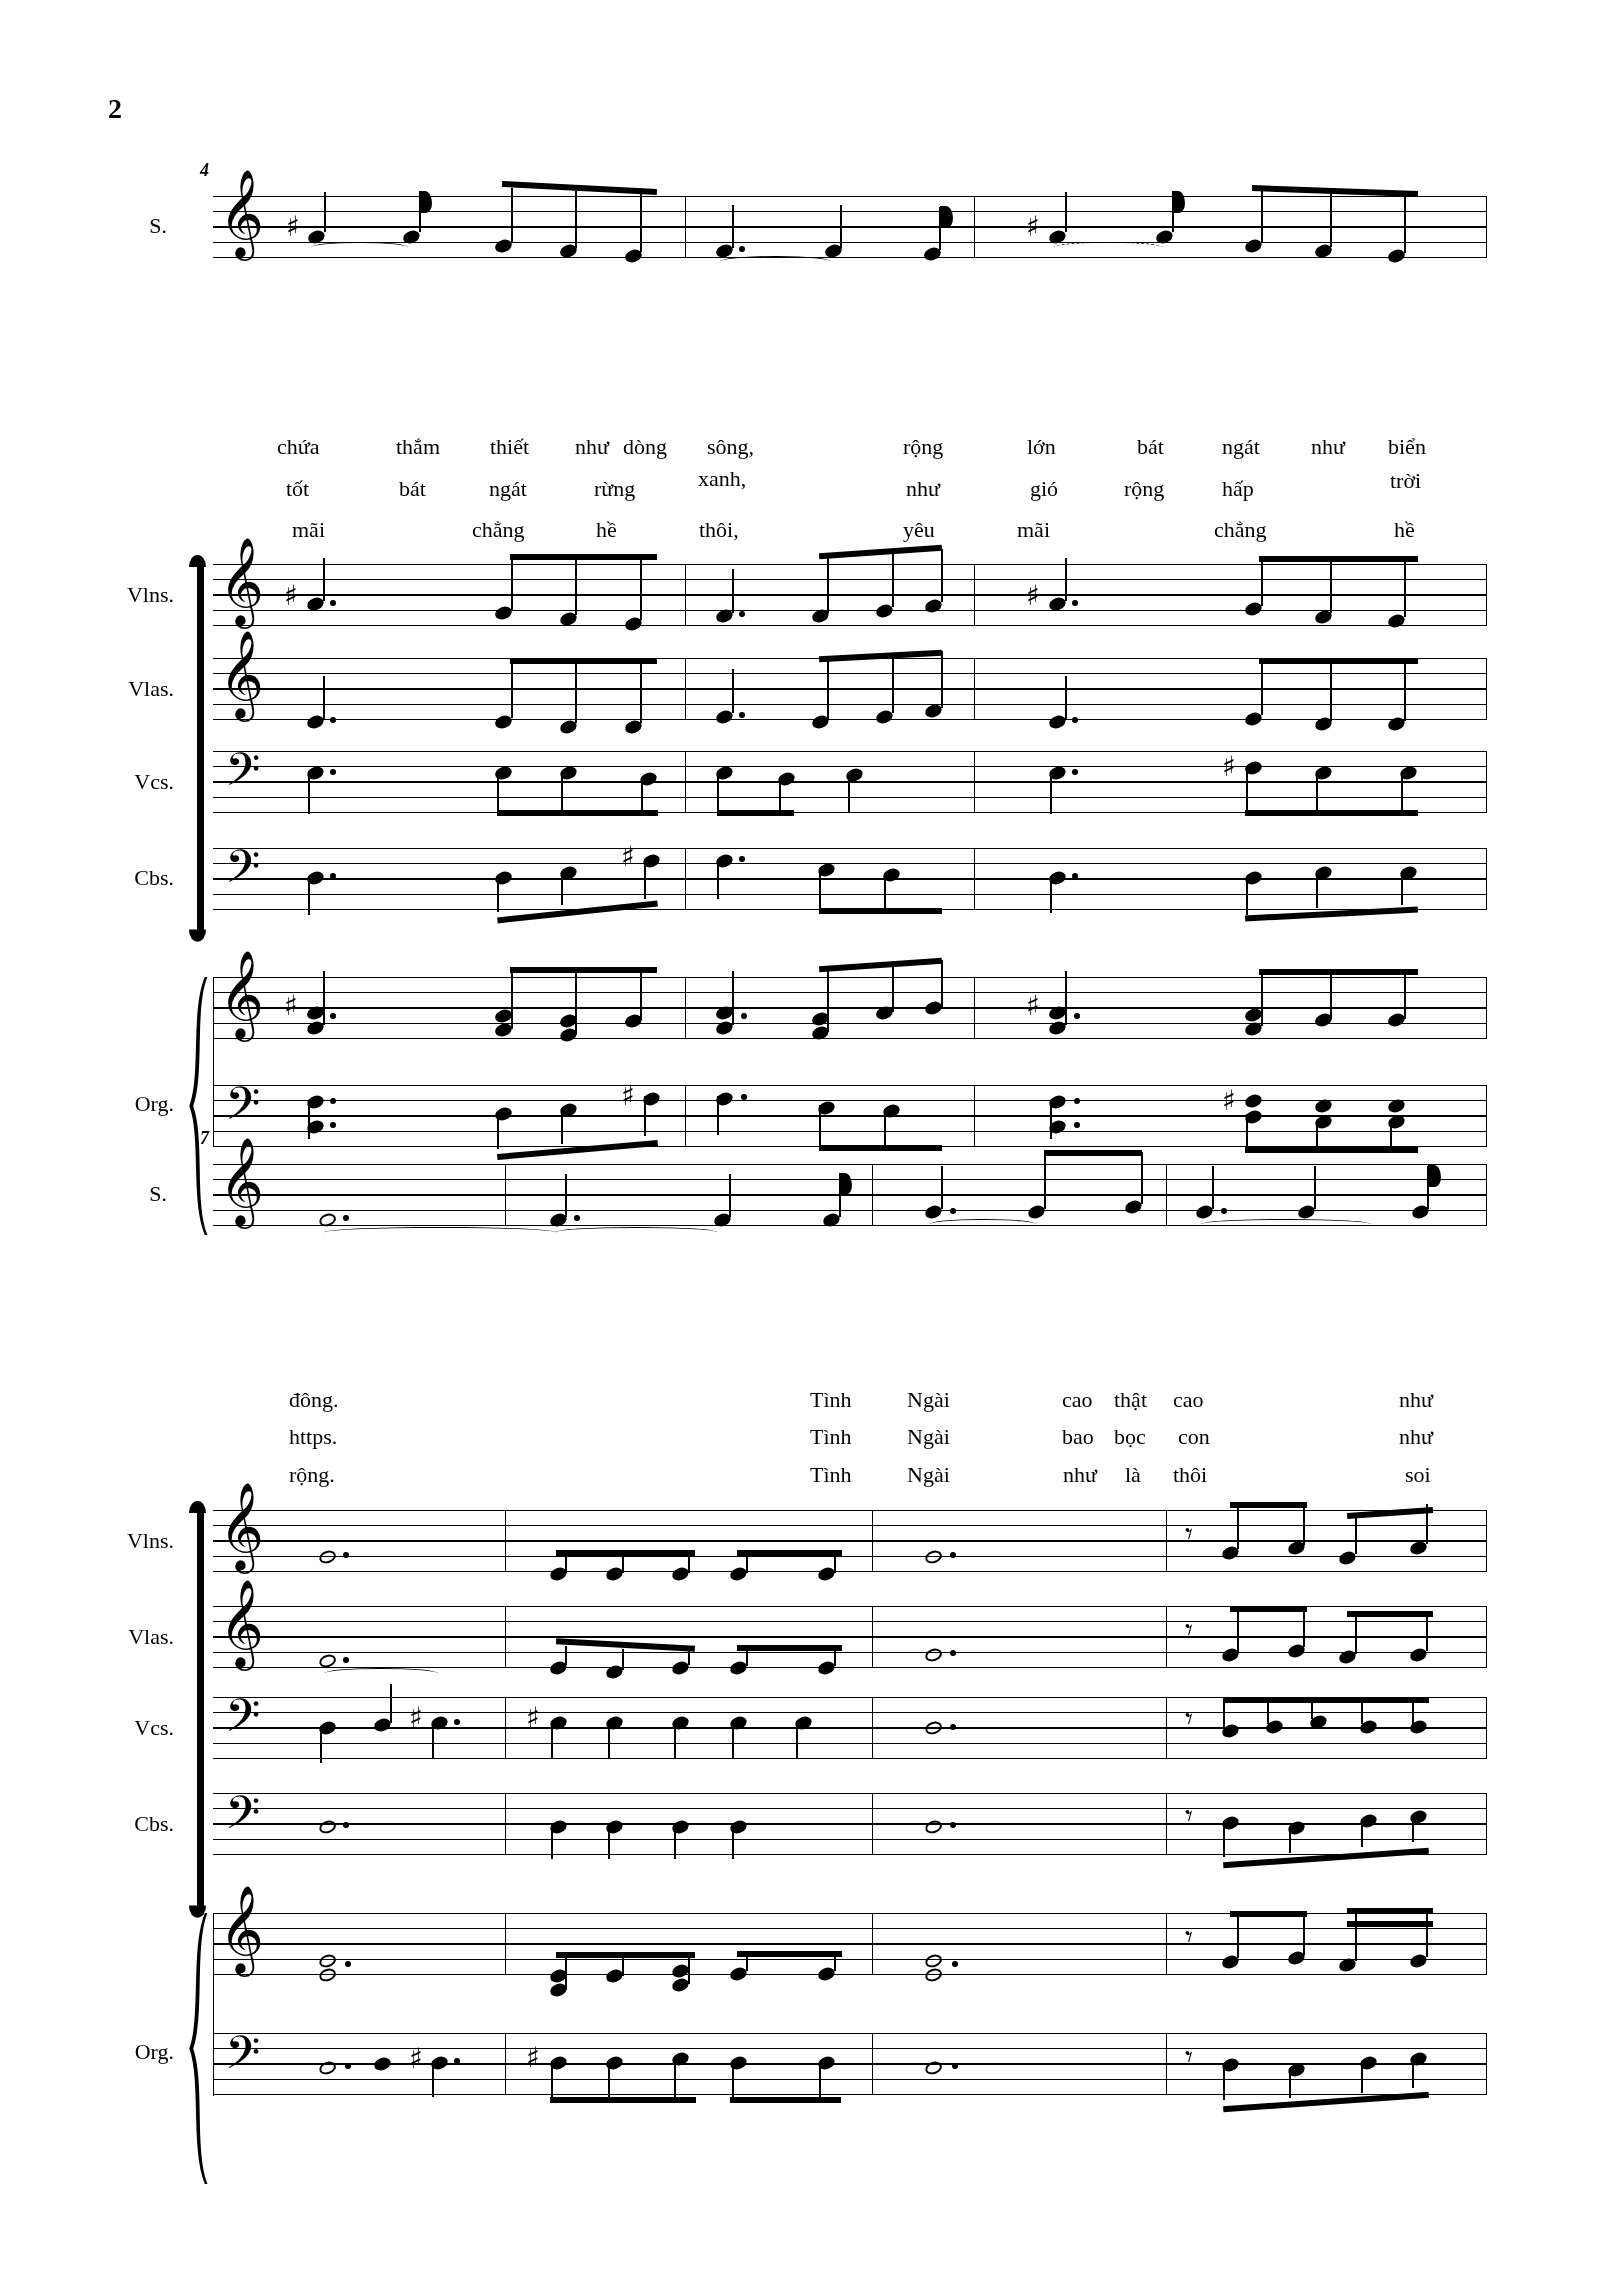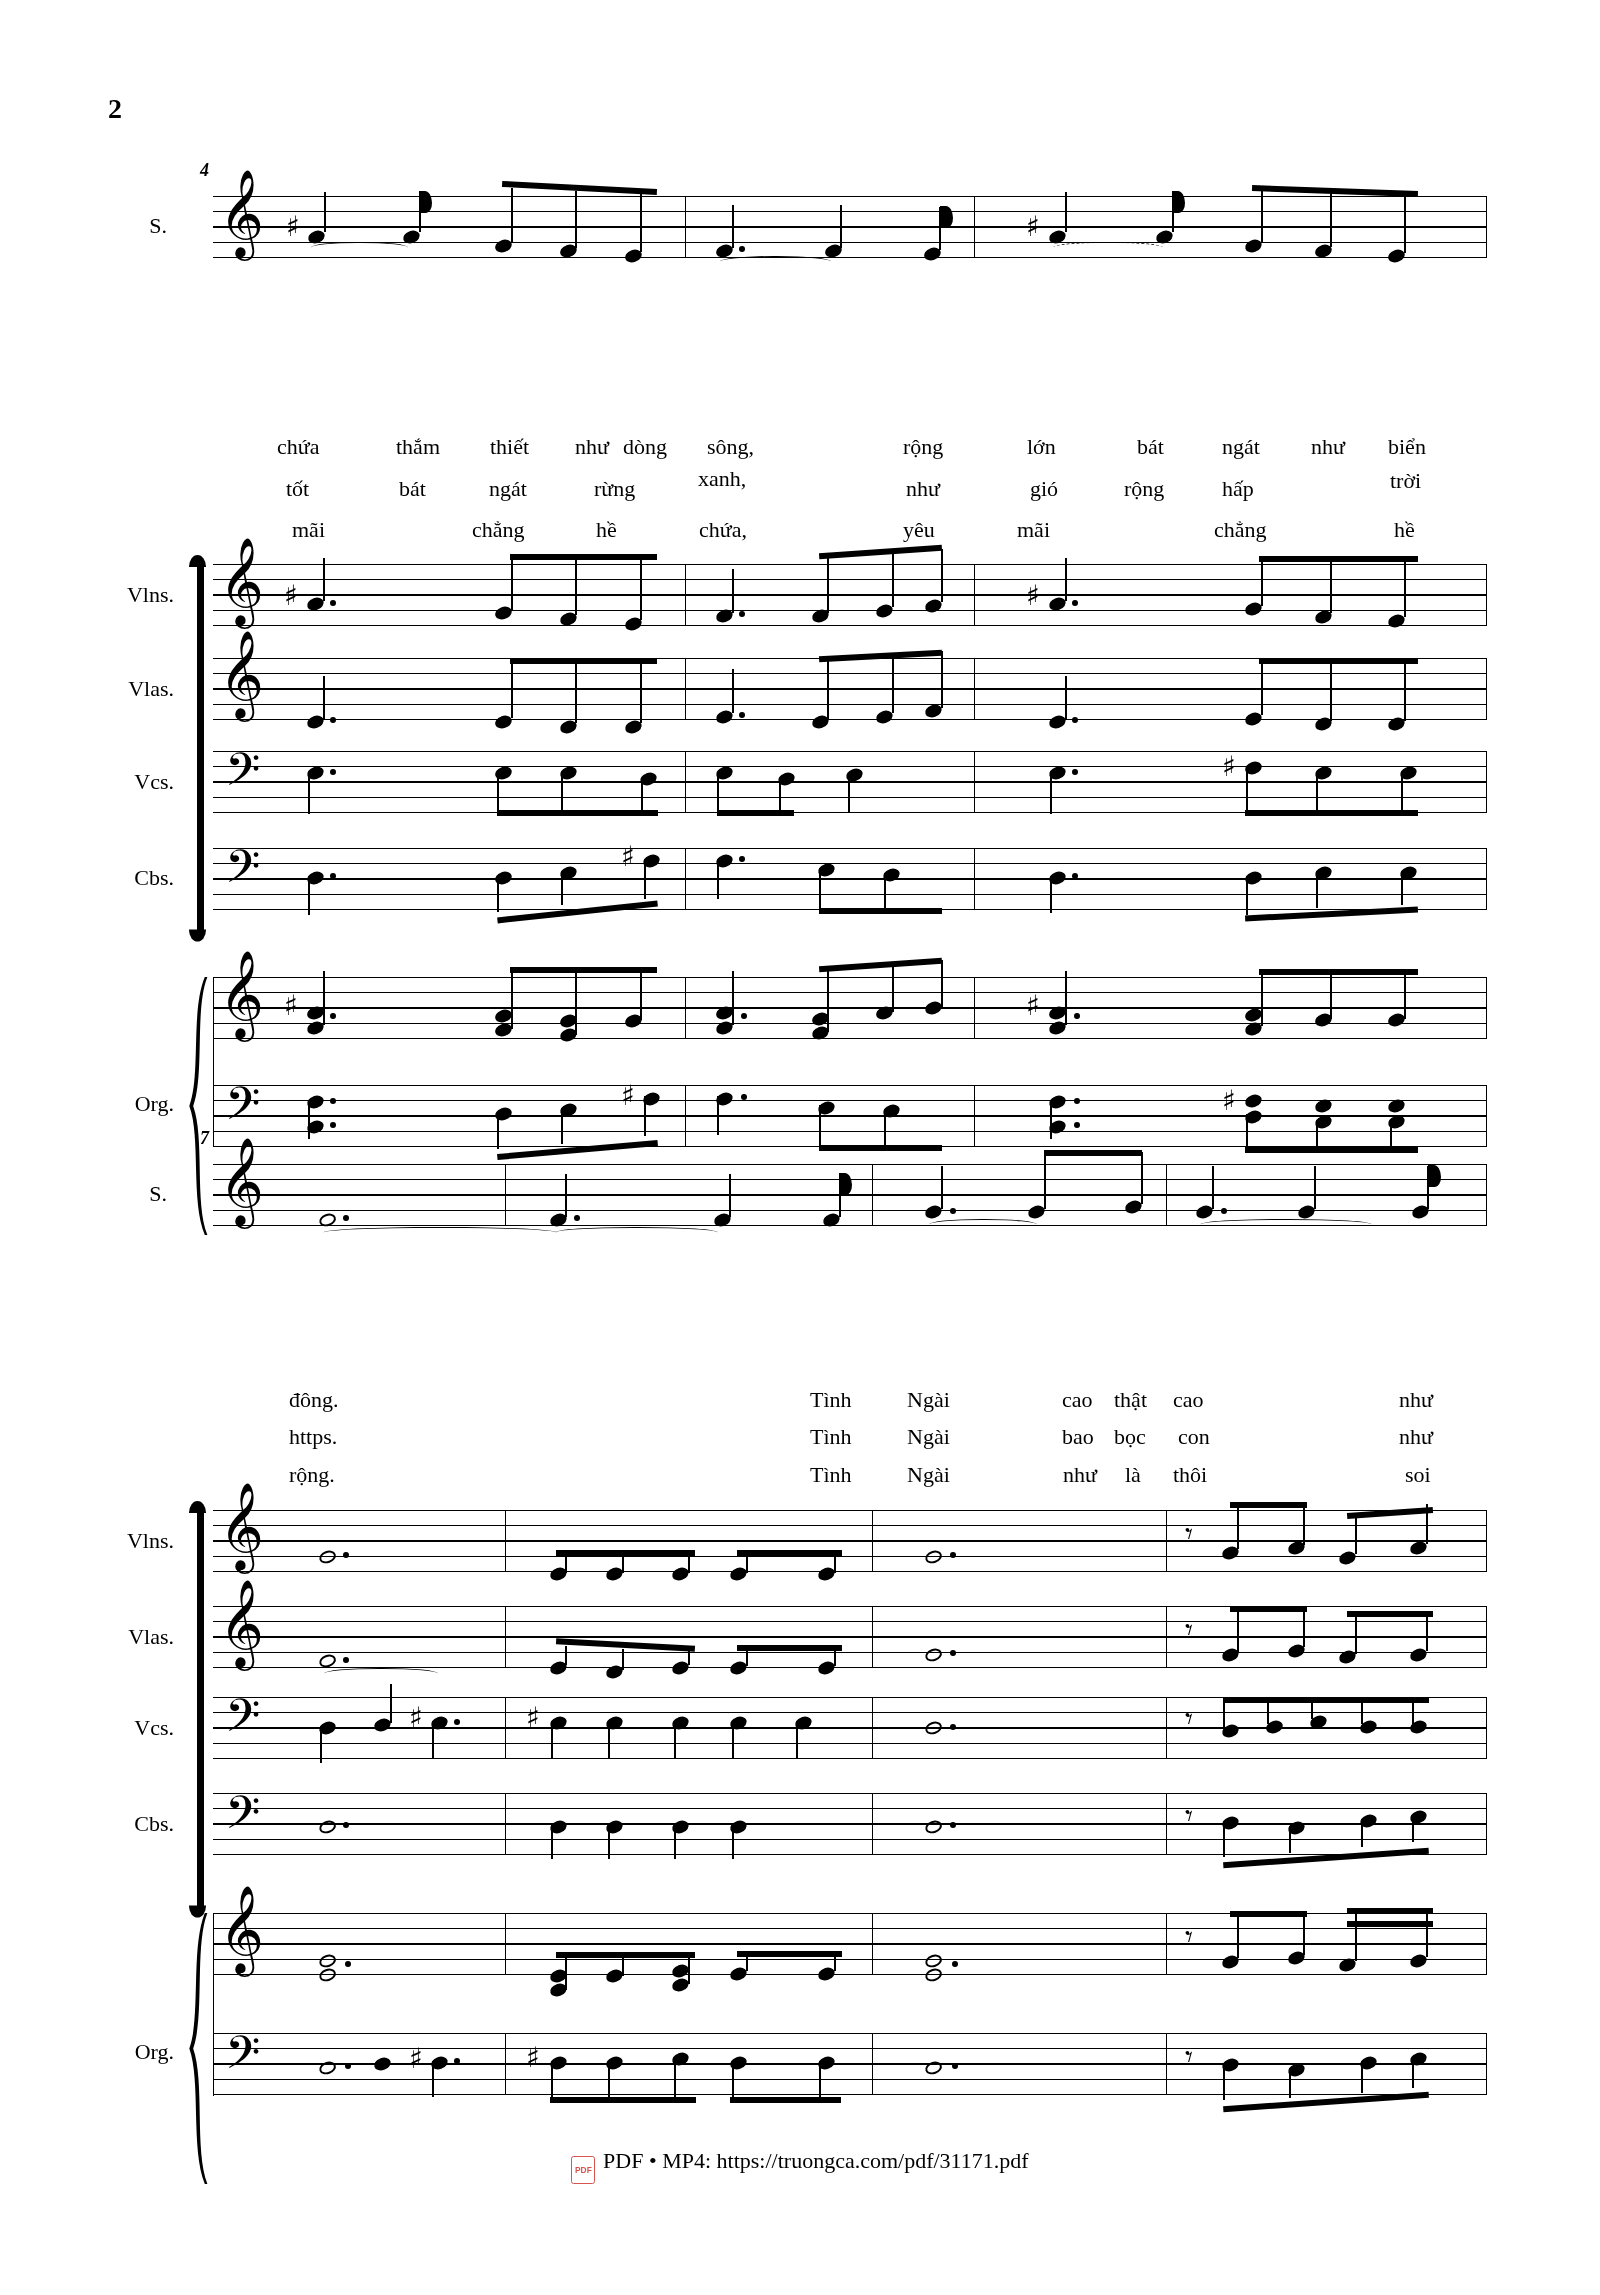--- a/index.html
+++ b/index.html
@@ -279,21 +279,21 @@
     <div class="lyric" style="left:698px; top:318px;">xanh,</div>
     <div class="lyric" style="left:906px; top:328px;">như</div>
     <div class="lyric" style="left:1030px; top:328px;">gió</div>
     <div class="lyric" style="left:1124px; top:328px;">rộng</div>
     <div class="lyric" style="left:1222px; top:328px;">hấp</div>
     <div class="lyric" style="left:1390px; top:320px;">trời</div>
 
     <div class="lyric" style="left:292px; top:369px;">mãi</div>
     <div class="lyric" style="left:472px; top:369px;">chẳng</div>
     <div class="lyric" style="left:596px; top:369px;">hề</div>
-    <div class="lyric" style="left:699px; top:369px;">chứa,</div>
+    <div class="lyric" style="left:699px; top:369px;">thôi,</div>
     <div class="lyric" style="left:903px; top:369px;">yêu</div>
     <div class="lyric" style="left:1017px; top:369px;">mãi</div>
     <div class="lyric" style="left:1214px; top:369px;">chẳng</div>
     <div class="lyric" style="left:1394px; top:369px;">hề</div>
 
     <div class="bracket" style="left:197px; top:416px; height:369px;"></div>
 
     <div class="staff" style="left:213px; top:416px; width:1274px; height:62px;"></div>
     <div class="inst-label" style="left:71px; top:434px; width:103px;">Vlns.</div>
     <div class="clef treble" style="left:219px; top:395px;">𝄞</div>
@@ -829,18 +829,15 @@
     <div class="nh" style="left:1222px; top:943px;"></div>
     <div class="stem" style="left:1223px; top:947px; height:37px;"></div>
     <div class="nh" style="left:1288px; top:948px;"></div>
     <div class="stem" style="left:1289px; top:952px; height:30px;"></div>
     <div class="nh" style="left:1360px; top:941px;"></div>
     <div class="stem" style="left:1361px; top:945px; height:32px;"></div>
     <div class="nh" style="left:1410px; top:937px;"></div>
     <div class="stem" style="left:1412px; top:941px; height:31px;"></div>
   </div>
 
-  <div class="footer">
-    <span class="pdf-badge">PDF</span><span>PDF • MP4: https://truongca.com/pdf/31171.pdf</span>
-  </div>
 
 </div>
 
 
 </body></html>

